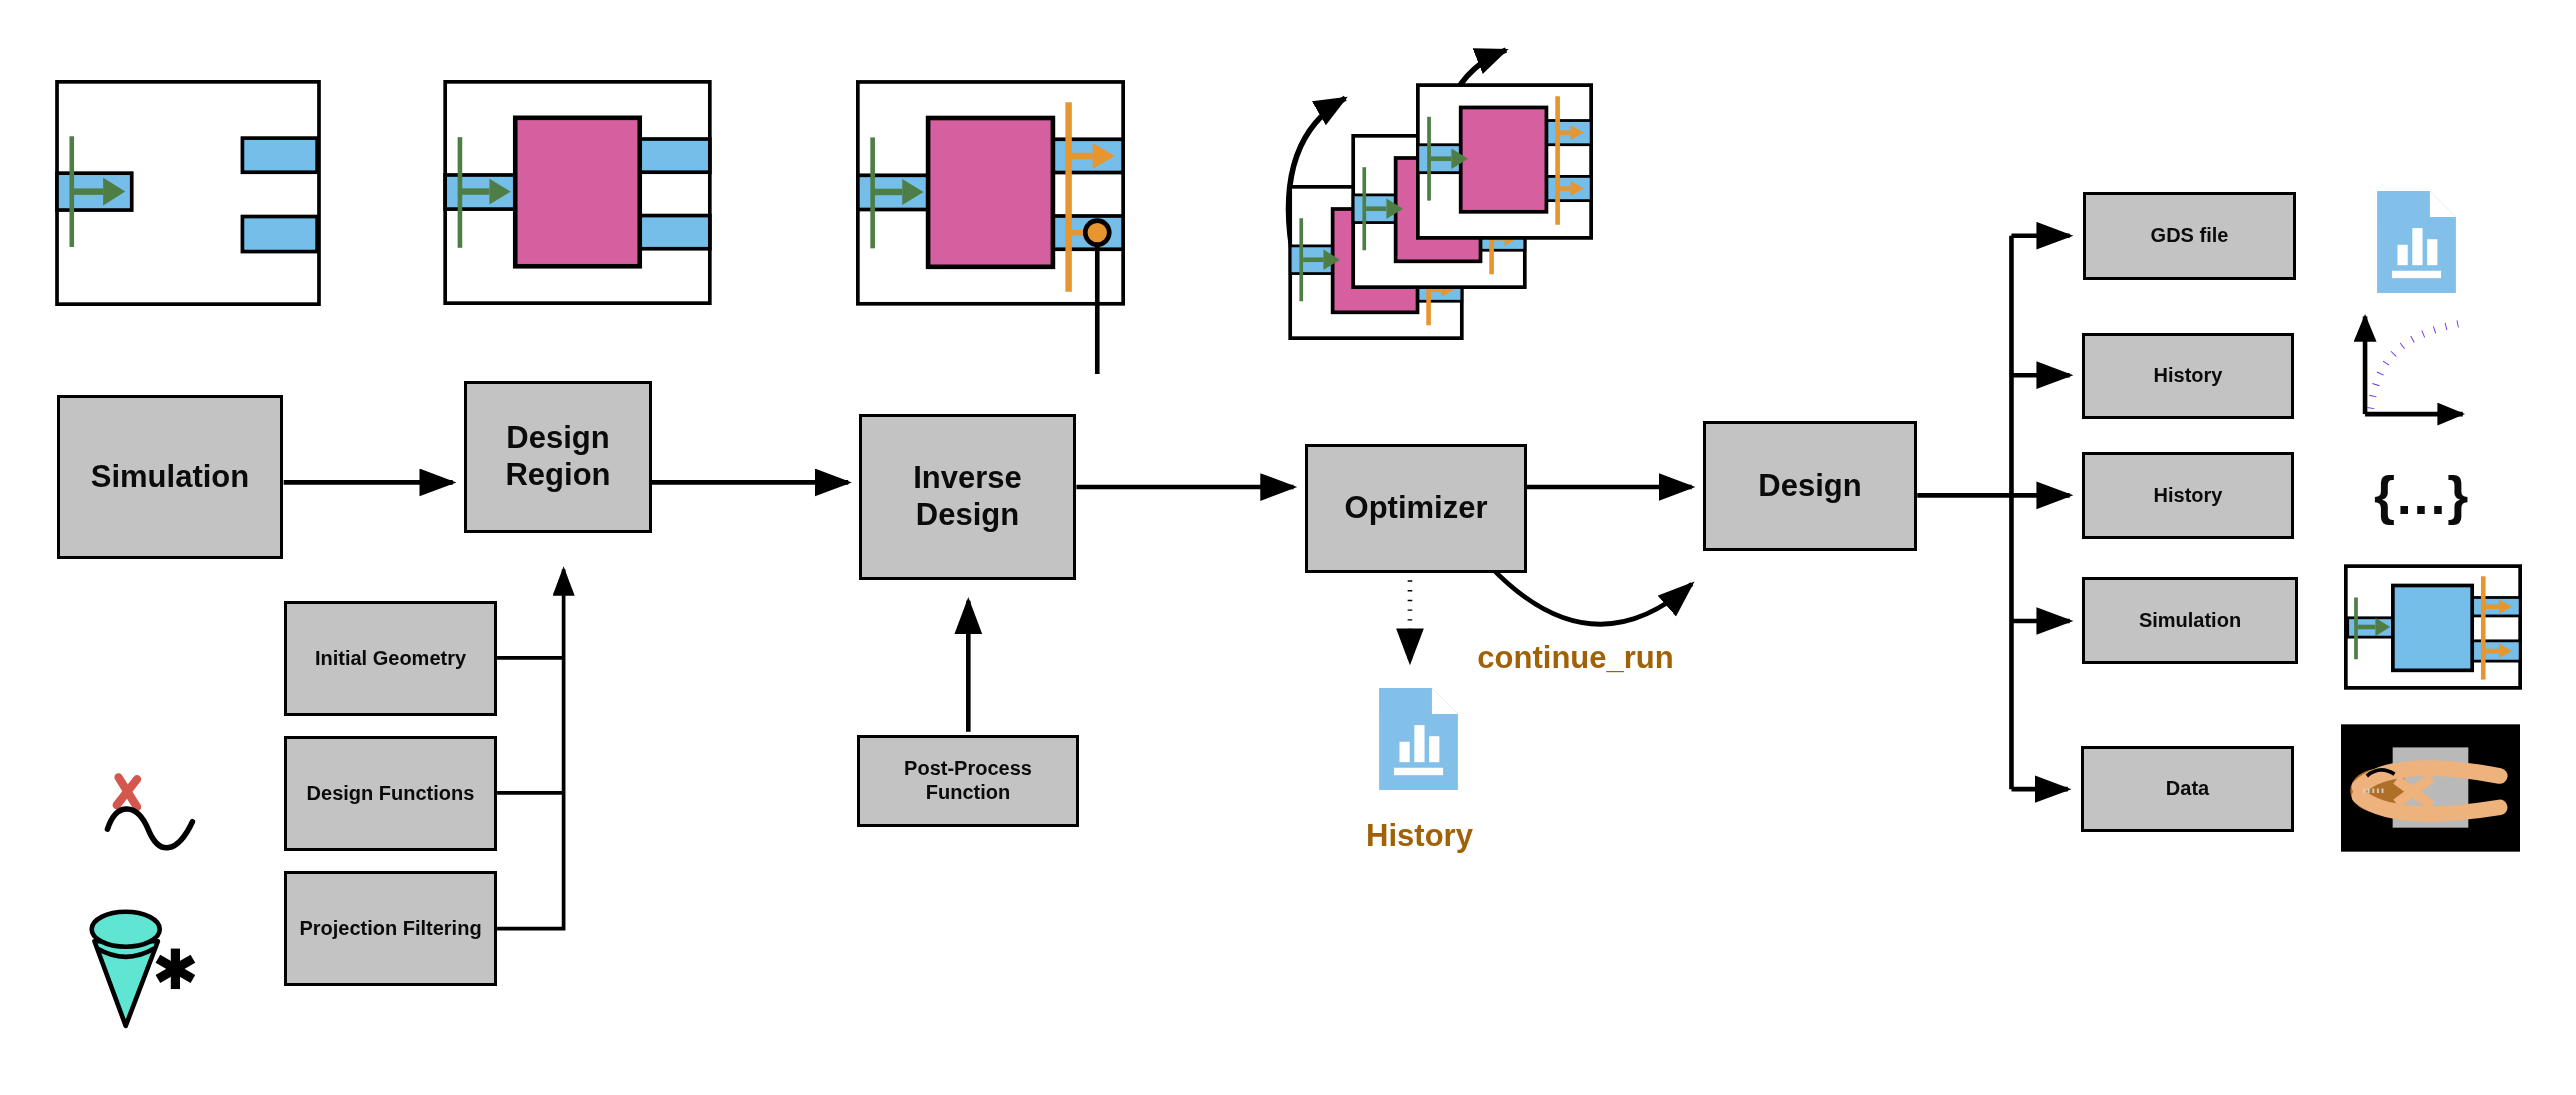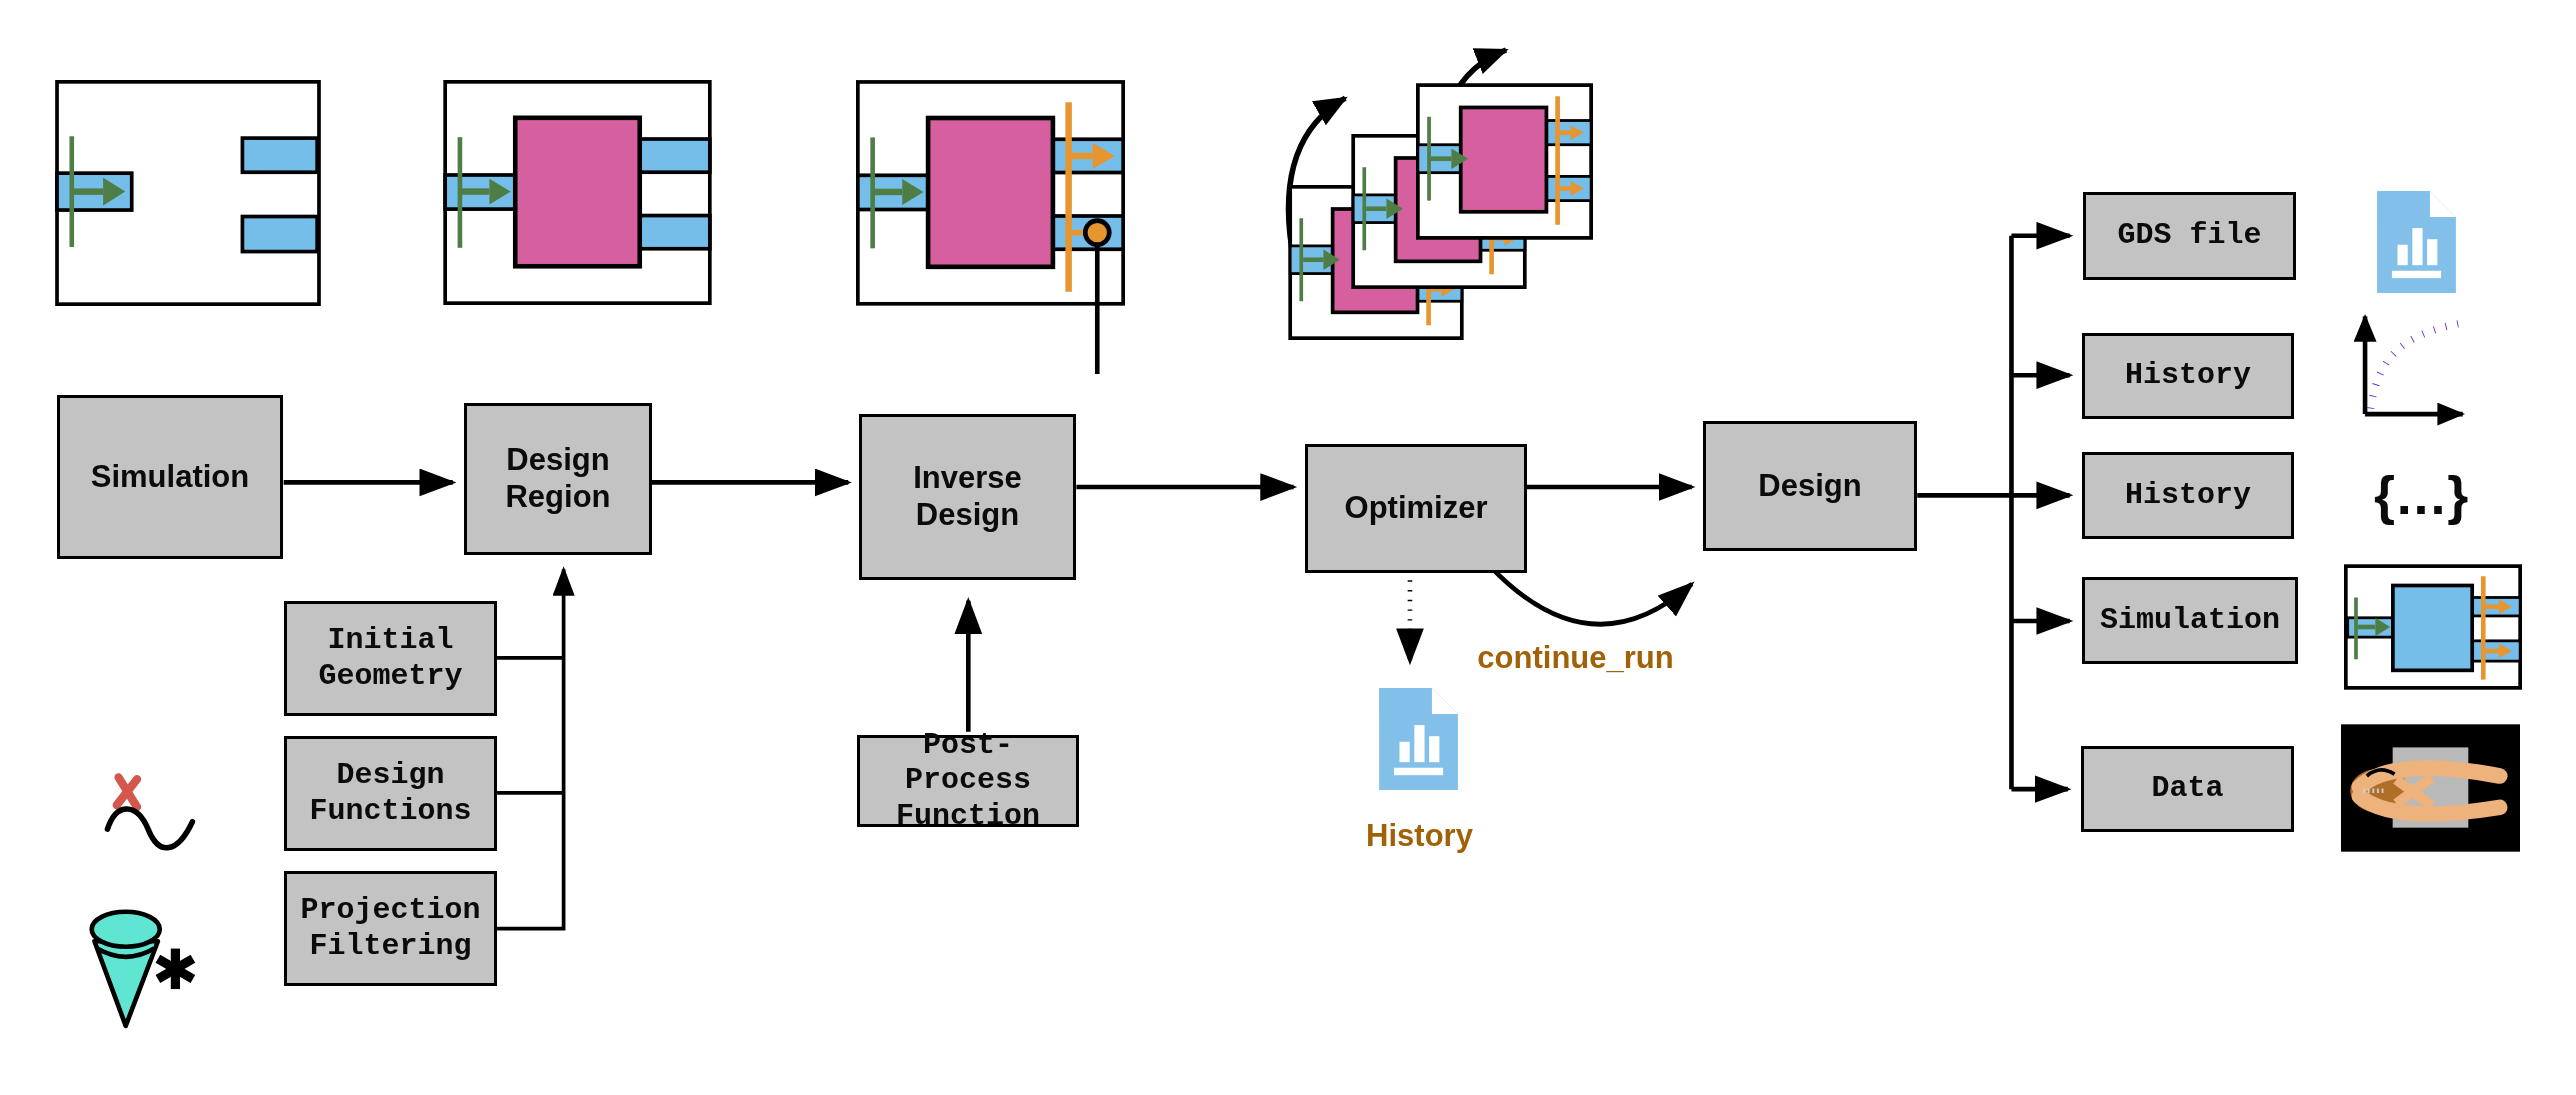--- a/index.html
+++ b/index.html
@@ -3,21 +3,21 @@
 <meta charset="utf-8">
 <style>
   html,body{margin:0;padding:0;background:#fff;}
   .stage{position:relative;width:2576px;height:1096px;background:#fff;
          font-family:"Liberation Sans",sans-serif;overflow:hidden;}
   .abs{position:absolute;}
   .box{position:absolute;background:var(--box-fill);border:3.7px solid var(--box-border);
        display:flex;align-items:center;justify-content:center;text-align:center;
        font-weight:700;color:#0b0b0b;box-sizing:border-box;line-height:1.18;}
   .main{font-size:31px;}
-  .sub{font-size:30px;font-family:Liberation Mono, monospace;}
+  .sub{font-size:20px;}
   .caption{position:absolute;text-align:center;color:#a16207;}
   .caption.run{font-size:31px;font-weight:700;}
   .caption.hist{font-size:31px;font-weight:600;}
   .braces{position:absolute;font-size:54px;font-weight:700;color:#0b0b0b;
           text-align:center;line-height:70px;letter-spacing:1.8px;}
 </style>
 </head>
 <body>
 
 <div class="stage">
@@ -135,21 +135,21 @@
     <line x1="16" y1="81" x2="38" y2="81" style="stroke:var(--source-green)" stroke-width="5"></line>
     <path d="M38,70 L38,92 L56,81 Z" style="fill:var(--source-green)"></path>
     <line x1="152" y1="14" x2="152" y2="152" style="stroke:var(--monitor-orange)" stroke-width="5"></line>
     <line x1="154" y1="53" x2="166" y2="53" style="stroke:var(--monitor-orange)" stroke-width="5"></line>
     <path d="M166,45 L166,61 L180,53 Z" style="fill:var(--monitor-orange)"></path>
     <line x1="154" y1="113" x2="166" y2="113" style="stroke:var(--monitor-orange)" stroke-width="5"></line>
     <path d="M166,105 L166,121 L180,113 Z" style="fill:var(--monitor-orange)"></path>
   </svg>
 
   <div class="box main" style="left:57px;top:395px;width:226px;height:164px">Simulation</div>
-  <div class="box main" style="left:464px;top:403px;width:188px;height:152px">Design Region</div>
+  <div class="box main" style="left:464px;top:381px;width:188px;height:152px">Design Region</div>
   <div class="box main" style="left:859px;top:414px;width:217px;height:166px">Inverse Design</div>
   <div class="box main" style="left:1305px;top:444px;width:222px;height:129px">Optimizer</div>
   <div class="box main" style="left:1703px;top:421px;width:214px;height:130px">Design</div>
 
   <div class="box sub" style="left:284px;top:601px;width:213px;height:115px">Initial Geometry</div>
   <div class="box sub" style="left:284px;top:736px;width:213px;height:115px">Design Functions</div>
   <div class="box sub" style="left:284px;top:871px;width:213px;height:115px">Projection Filtering</div>
   <div class="box sub" style="left:857px;top:735px;width:222px;height:92px">Post-Process Function</div>
 
   <div class="box sub" style="left:2083px;top:192px;width:213px;height:88px">GDS file</div>

